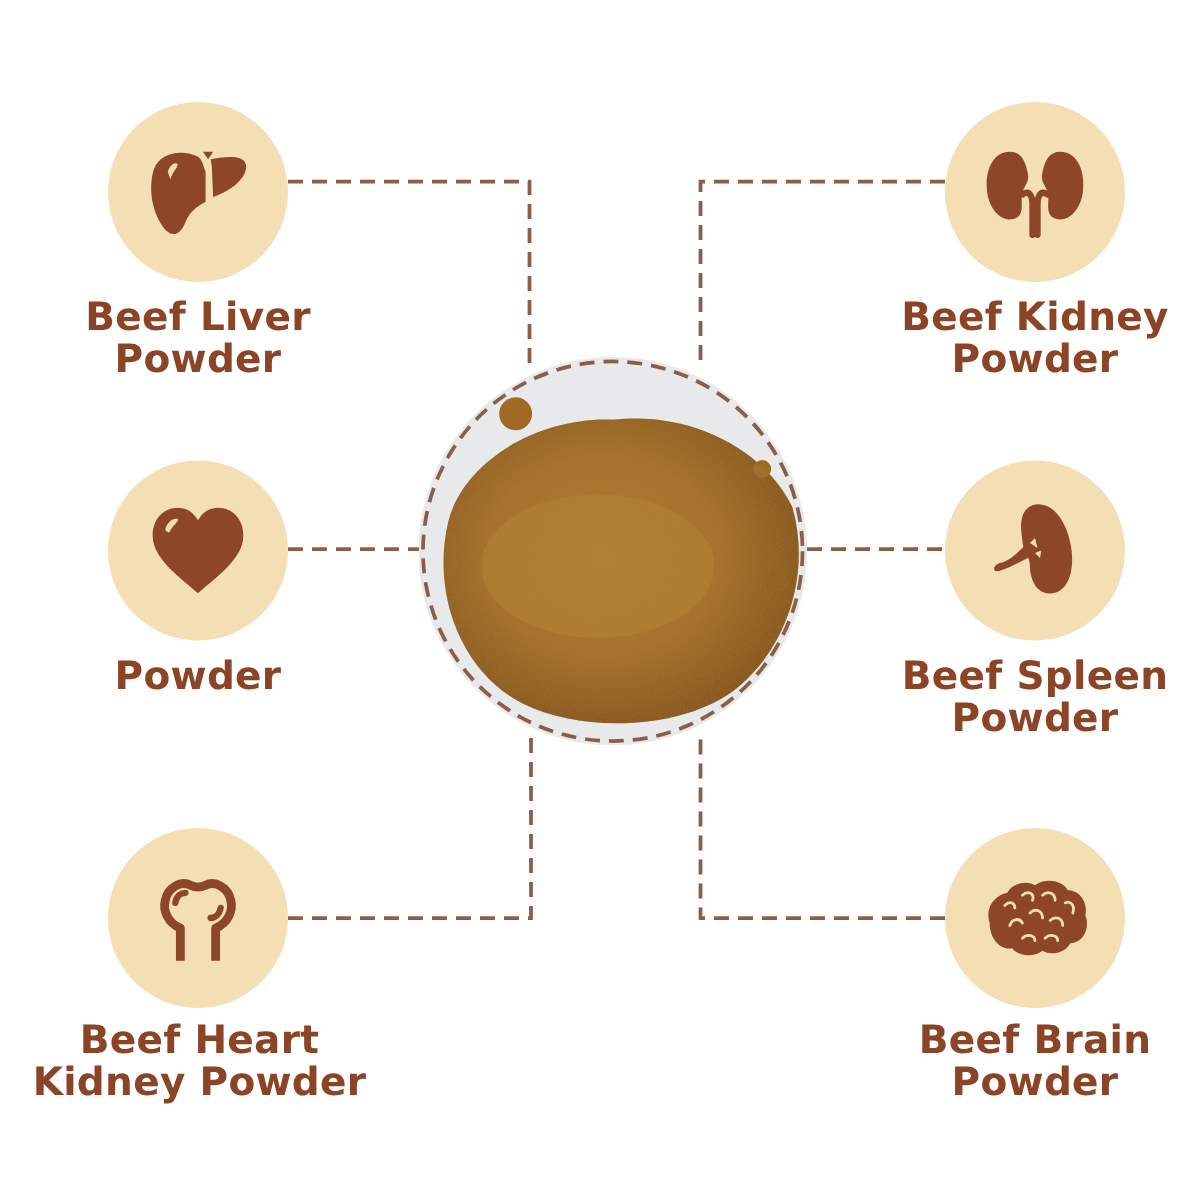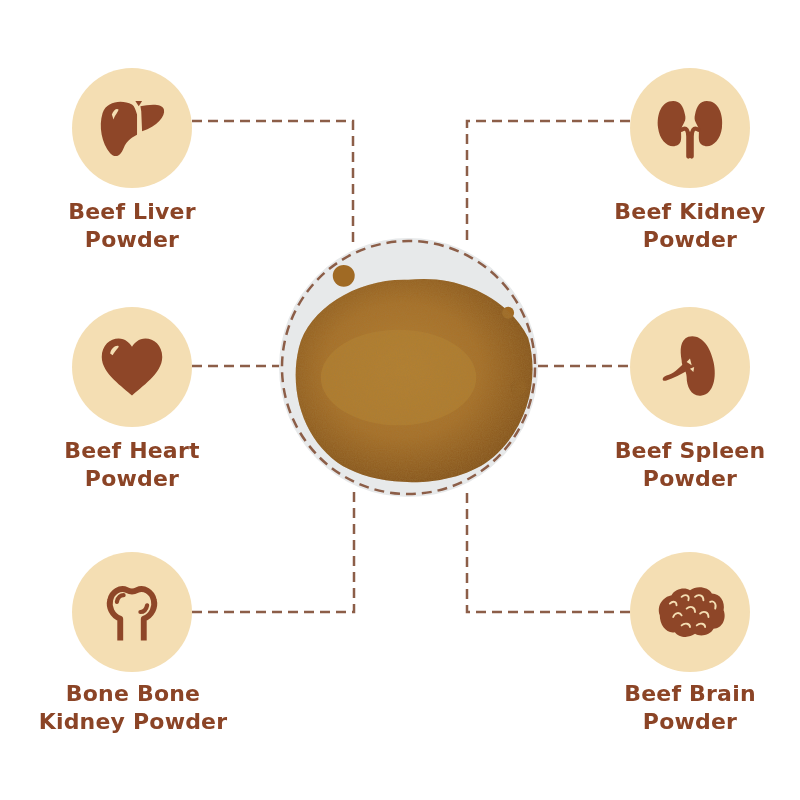--- a/index.html
+++ b/index.html
@@ -4,21 +4,21 @@
 <style>
   html, body { margin:0; padding:0; background:#ffffff; }
   body { width:800px; height:800px; position:relative; overflow:hidden;
          font-family:"DejaVu Sans", "Liberation Sans", sans-serif; }
   .stage { position:absolute; left:0; top:0; width:800px; height:800px; }
   svg.lines { position:absolute; left:0; top:0; width:800px; height:800px; }
   .node { position:absolute; width:120px; height:120px; border-radius:50%;
           display:flex; align-items:center; justify-content:center; }
   .node svg { width:84px; height:84px; }
   .label { position:absolute; width:260px; text-align:center; font-weight:bold;
-           font-size:22px; line-height:28px; letter-spacing:0.2px; }
+           font-size:26px; line-height:28px; letter-spacing:0.2px; }
   .label span { display:block; white-space:nowrap; }
   .center-img { position:absolute; left:279px; top:238px; width:259px; height:259px;
                 border-radius:50%; overflow:hidden; }
 </style>
 </head>
 <body>
 
 <div class="stage">
 
   <svg class="lines" viewBox="0 0 800 800">
@@ -83,21 +83,20 @@
     <span>Powder</span>
   </div>
 
   <div class="node" style="left:72px;top:307px;background:#F4DEB3">
     <svg viewBox="0 0 100 100">
       <path d="M50 84 C40 74 14 58 14 38 C14 24 24 16 34 16 C42 16 47 21 50 26 C53 21 58 16 66 16 C76 16 86 24 86 38 C86 58 60 74 50 84 Z" fill="#8E4628"></path>
       <path d="M24 34 C25 28 30 24 34 25 C35 27 30 30 27 36 Z" fill="#F4DEB3"></path>
     </svg>
   </div>
   <div class="label" style="left:2px;top:437px;color:#8B4426">
-    <span>Beef Heart</span>
     <span>Powder</span>
   </div>
 
   <div class="node" style="left:630px;top:307px;background:#F4DEB3">
     <svg viewBox="0 0 100 100">
       <path d="M48 14 C62 10 74 24 78 44 C82 62 78 82 64 84 C52 86 46 74 46 62 C46 54 40 50 40 42 C38 30 38 18 48 14 Z" fill="#8E4628"></path>
       <path d="M42 46 C36 52 30 58 22 60 C16 62 16 68 22 66 C30 64 40 58 48 54 Z" fill="#8E4628"></path>
       <path d="M46 44 L50 40 L52 48 Z" fill="#F4DEB3"></path>
       <path d="M50 52 L55 50 L54 56 Z" fill="#F4DEB3"></path>
     </svg>
@@ -108,21 +107,21 @@
   </div>
 
   <div class="node" style="left:72px;top:552px;background:#F4DEB3">
     <svg viewBox="0 0 100 100">
       <path d="M36 84 L36 58 C26 54 22 44 24 36 C26 26 36 20 44 24 C48 26 52 26 56 24 C64 20 74 26 76 36 C78 44 74 54 64 58 L64 84" fill="none" stroke="#8E4628" stroke-width="7" stroke-linejoin="round"></path>
       <path d="M32 38 C33 32 37 30 40 30" fill="none" stroke="#8E4628" stroke-width="5" stroke-linecap="round"></path>
       <path d="M68 42 C67 47 64 50 60 50" fill="none" stroke="#8E4628" stroke-width="5" stroke-linecap="round"></path>
     </svg>
   </div>
   <div class="label" style="left:3px;top:680px;color:#8B4426">
-    <span>Bone Bone</span>
+    <span>Beef Heart</span>
     <span>Kidney Powder</span>
   </div>
 
   <div class="node" style="left:630px;top:552px;background:#F4DEB3">
     <svg viewBox="0 0 100 100">
       <path d="M14 54 C10 42 18 32 28 30 C32 22 44 20 50 24 C58 18 72 20 76 28 C86 28 92 38 90 48 C94 58 88 70 78 70 C74 78 62 80 56 76 C48 82 36 80 32 74 C22 76 14 66 14 54 Z" fill="#8E4628"></path>
       <g fill="none" stroke="#F4DEB3" stroke-width="2.2" stroke-linecap="round">
         <path d="M26 40 C30 36 34 38 34 42"></path>
         <path d="M40 32 C44 28 50 30 48 36"></path>
         <path d="M56 32 C60 28 66 30 66 36"></path>

